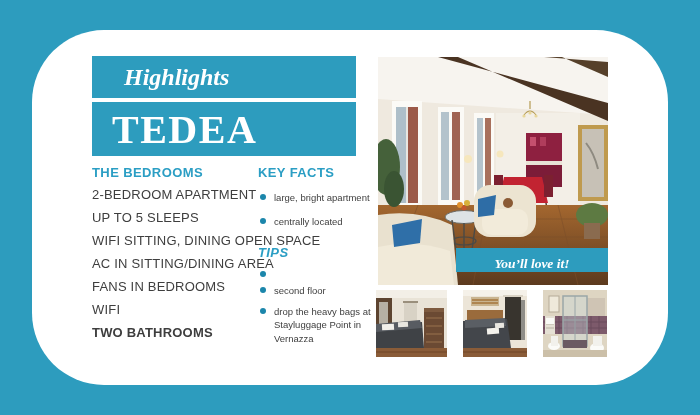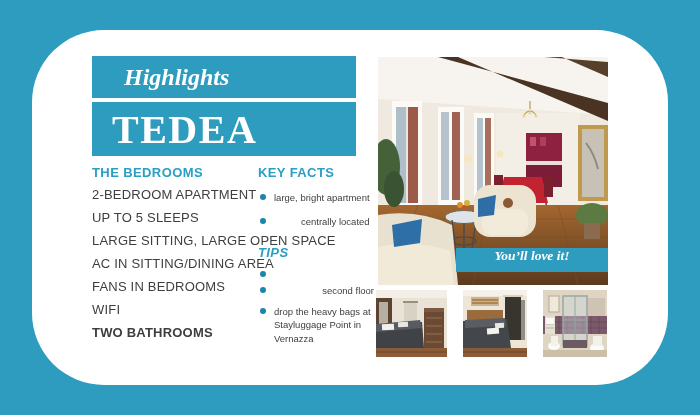--- a/index.html
+++ b/index.html
@@ -36,36 +36,36 @@
   .h-tips      { left:258px; top:245px;font-style:italic; }
   .apartment-list { position:absolute; left:92px; top:187px; }
   .apartment-list .item {
     height:23px; font-size:13px; color:#3E3E3E; letter-spacing:0.2px;
     white-space:nowrap;
   }
   .apartment-list .item:last-child { font-weight:bold; }
   .bullet-list { position:absolute; }
   .kf-list  { left:258px; top:191px; }
   .tip-list { left:258px; top:268px; }
-  .b-item { display:flex; margin-bottom:10px;justify-content:space-between; }
+  .b-item { display:flex; margin-bottom:10px; }
   .tip-list .b-item { margin-bottom:7px; }
   .dot {
     flex:0 0 auto; width:6px; height:6px; border-radius:50%;
     background:#1B86AB; margin:3px 8px 0 2px;
   }
   .b-text {
     font-size:9.5px; color:#3E3E3E; line-height:13.5px; max-width:100px;
   }
   .photo-main {
     position:absolute; left:378px; top:57px; width:230px; height:228px;
     overflow:hidden;
   }
   .photo-caption {
     position:absolute; left:456px; top:248px; width:152px; height:24px;
-    background:#2D9CBE; display:flex; align-items:flex-start; justify-content:center;
+    background:#2D9CBE; display:flex; align-items:flex-end; justify-content:center;
   }
   .photo-caption .script { font-size:13.5px; }
   .thumb { position:absolute; top:290px; height:67px; overflow:hidden; }
   .thumb-1 { left:376px; width:71px; }
   .thumb-2 { left:463px; width:64px; }
   .thumb-3 { left:543px; width:64px; }
   svg { display:block; }
 </style>
 </head>
 <body>
@@ -78,21 +78,21 @@
 
 <div class="banner banner-tedea">
   <span>TEDEA</span>
 </div>
 
 <div class="col-heading h-apartment">THE BEDROOMS</div>
 
 <div class="apartment-list">
   <div class="item">2-BEDROOM APARTMENT</div>
   <div class="item">UP TO 5 SLEEPS</div>
-  <div class="item">LARGE SITTING, LARGE OPEN SPACE</div>
+  <div class="item">WIFI SITTING, DINING OPEN SPACE</div>
   <div class="item">AC IN SITTING/DINING AREA</div>
   <div class="item">FANS IN BEDROOMS</div>
   <div class="item">WIFI</div>
   <div class="item">TWO BATHROOMS</div>
 </div>
 
 <div class="col-heading h-keyfacts">KEY FACTS</div>
 
 <div class="bullet-list kf-list">
   <div class="b-item">

